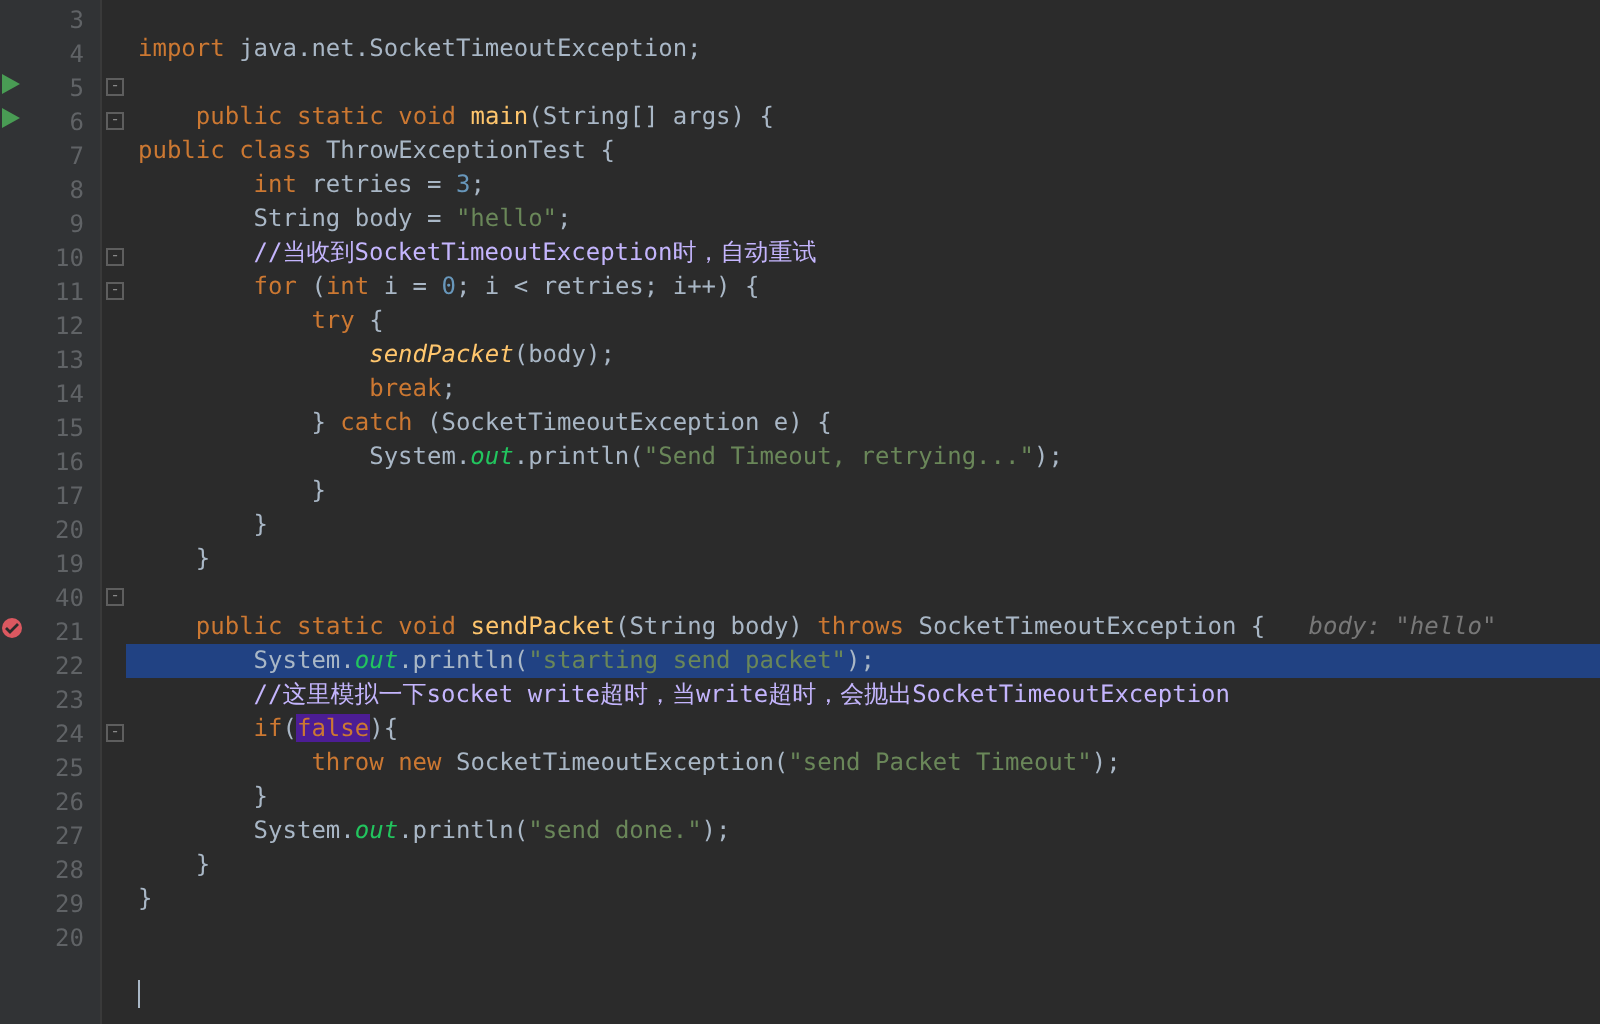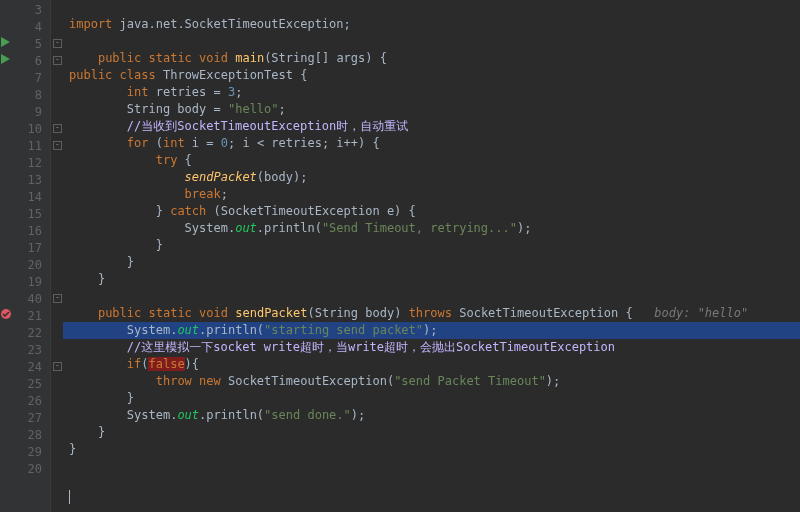--- a/index.html
+++ b/index.html
@@ -73,21 +73,21 @@
   }
   .hl-line {
     background: #214283;
   }
   .kw { color: #cc7832; }
   .str { color: #6a8759; }
   .num { color: #6897bb; }
   .cmt { color: #c4b5fd; }
   .field { color: #22c55e; font-style: italic; }
   .fn { color: #ffc66d; }
-  .warn { background: #7f1d1d; }
+  .warn { background: #4c1d95; }
   .param-hint { color:#787878; font-style:italic; }
   .caret-end {
     position:absolute;
     left:6px;
     bottom:8px;
     width:1px;
     height:14px;
     background:#a9b7c6;
   }
 </style>

